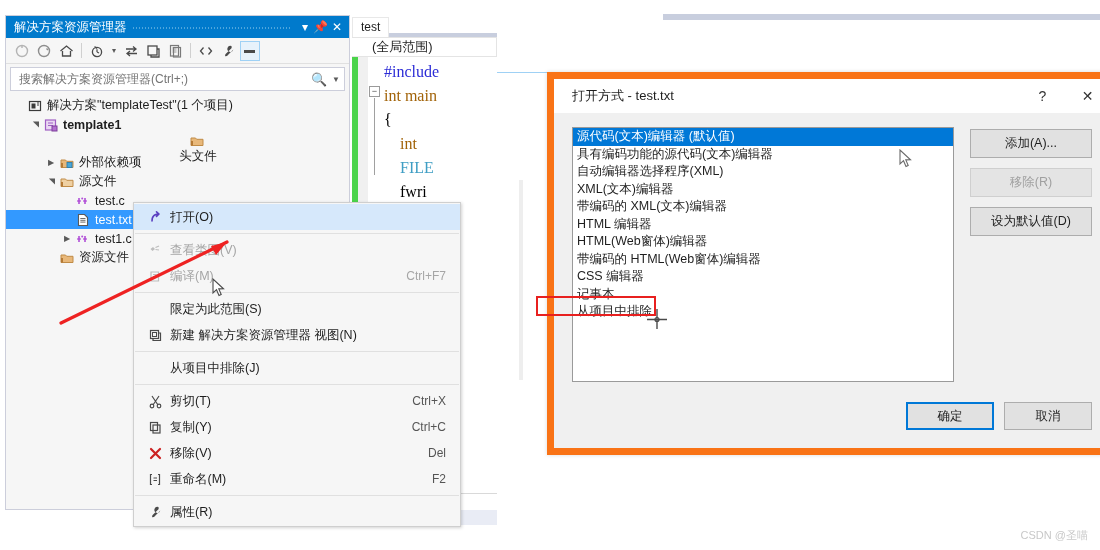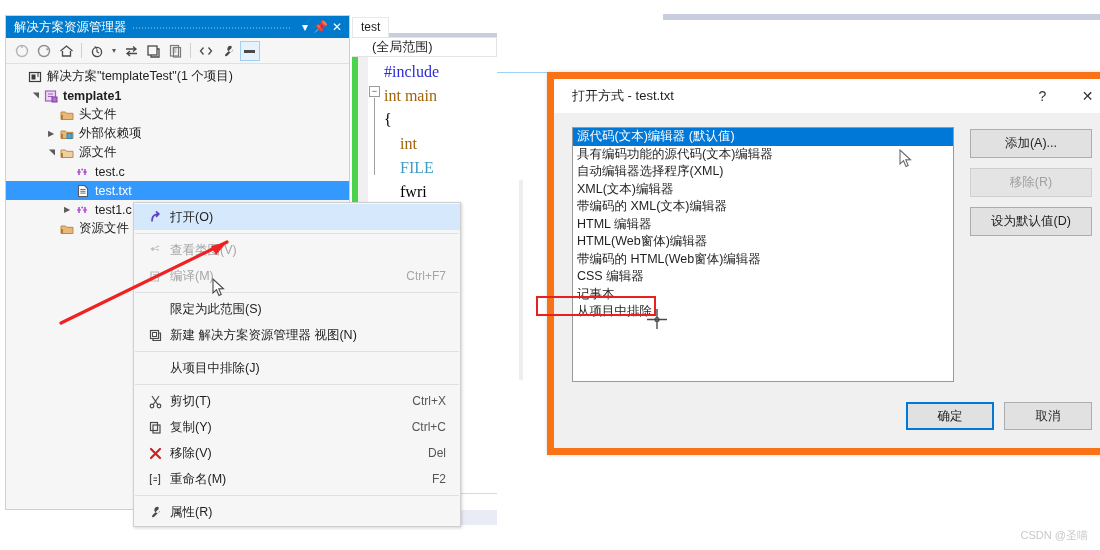--- a/index.html
+++ b/index.html
@@ -280,20 +280,25 @@
             <path d="M10.5 2 a3 3 0 1 0 1.8 3.6 L12.3 5.6 L6 11.9 L4 12.3 L4.4 10.3 L10.7 4 Z" fill="#4a4a4a"></path>
           </svg>
       </div>
       <div class="tb-icon active">
         <svg width="14" height="12" viewBox="0 0 14 12">
             <rect x="1" y="5" width="11" height="3" fill="#4a4a4a"></rect>
           </svg>
       </div>
     </div>
 
+    <div id="se-search">
+      <input id="se-search-input" readonly="" placeholder="搜索解决方案资源管理器(Ctrl+;)" style="">
+      <span id="se-search-icon">🔍</span>
+      <span id="se-search-caret">▼</span>
+    </div>
 
     <div id="se-tree">
         <div class="tree-row" style="padding-left: 6px;">
           <span class="expander"></span>
           <span class="tr-icon">
             <svg width="14" height="14" viewBox="0 0 14 14">
               <rect x="1.5" y="2.5" width="11" height="9" fill="none" stroke="#3a3a3a" stroke-width="1.2"></rect>
               <rect x="3.5" y="4.5" width="4" height="5" fill="#3a3a3a"></rect>
               <path d="M9 4 L11 4 M9 6 L11 6" stroke="#3a3a3a" stroke-width="1"></path>
             </svg>
@@ -304,21 +309,21 @@
           <span class="expander" style="transform: rotate(-90deg);">◢</span>
           <span class="tr-icon">
             <svg width="14" height="14" viewBox="0 0 14 14">
               <rect x="1.5" y="2" width="10" height="10" fill="#e9d7f2" stroke="#a05fc4" stroke-width="1.2"></rect>
               <path d="M4 5 L9 5 M4 7.5 L9 7.5" stroke="#a05fc4" stroke-width="1.2"></path>
               <rect x="8" y="8" width="5" height="5" fill="#b36fd0" stroke="#7d3f9a" stroke-width="1"></rect>
             </svg>
           </span>
           <span class="tr-label bold">template1</span>
         </div>
-        <div class="tree-row" style="padding-left: 38px;">
+        <div class="tree-row" style="padding-left: 38px; flex-direction: column;">
           <span class="expander"></span>
           <span class="tr-icon">
             <svg width="14" height="14" viewBox="0 0 14 14">
               <path d="M1 4 L5.5 4 L6.7 5.3 L13 5.3 L13 11.5 L1 11.5 Z" fill="#e8b87a" stroke="#c08b46" stroke-width="1"></path>
               <rect x="1" y="7" width="2" height="4.5" fill="#b57a35"></rect>
             </svg>
           </span>
           <span class="tr-label">头文件</span>
         </div>
         <div class="tree-row" style="padding-left: 38px;">

